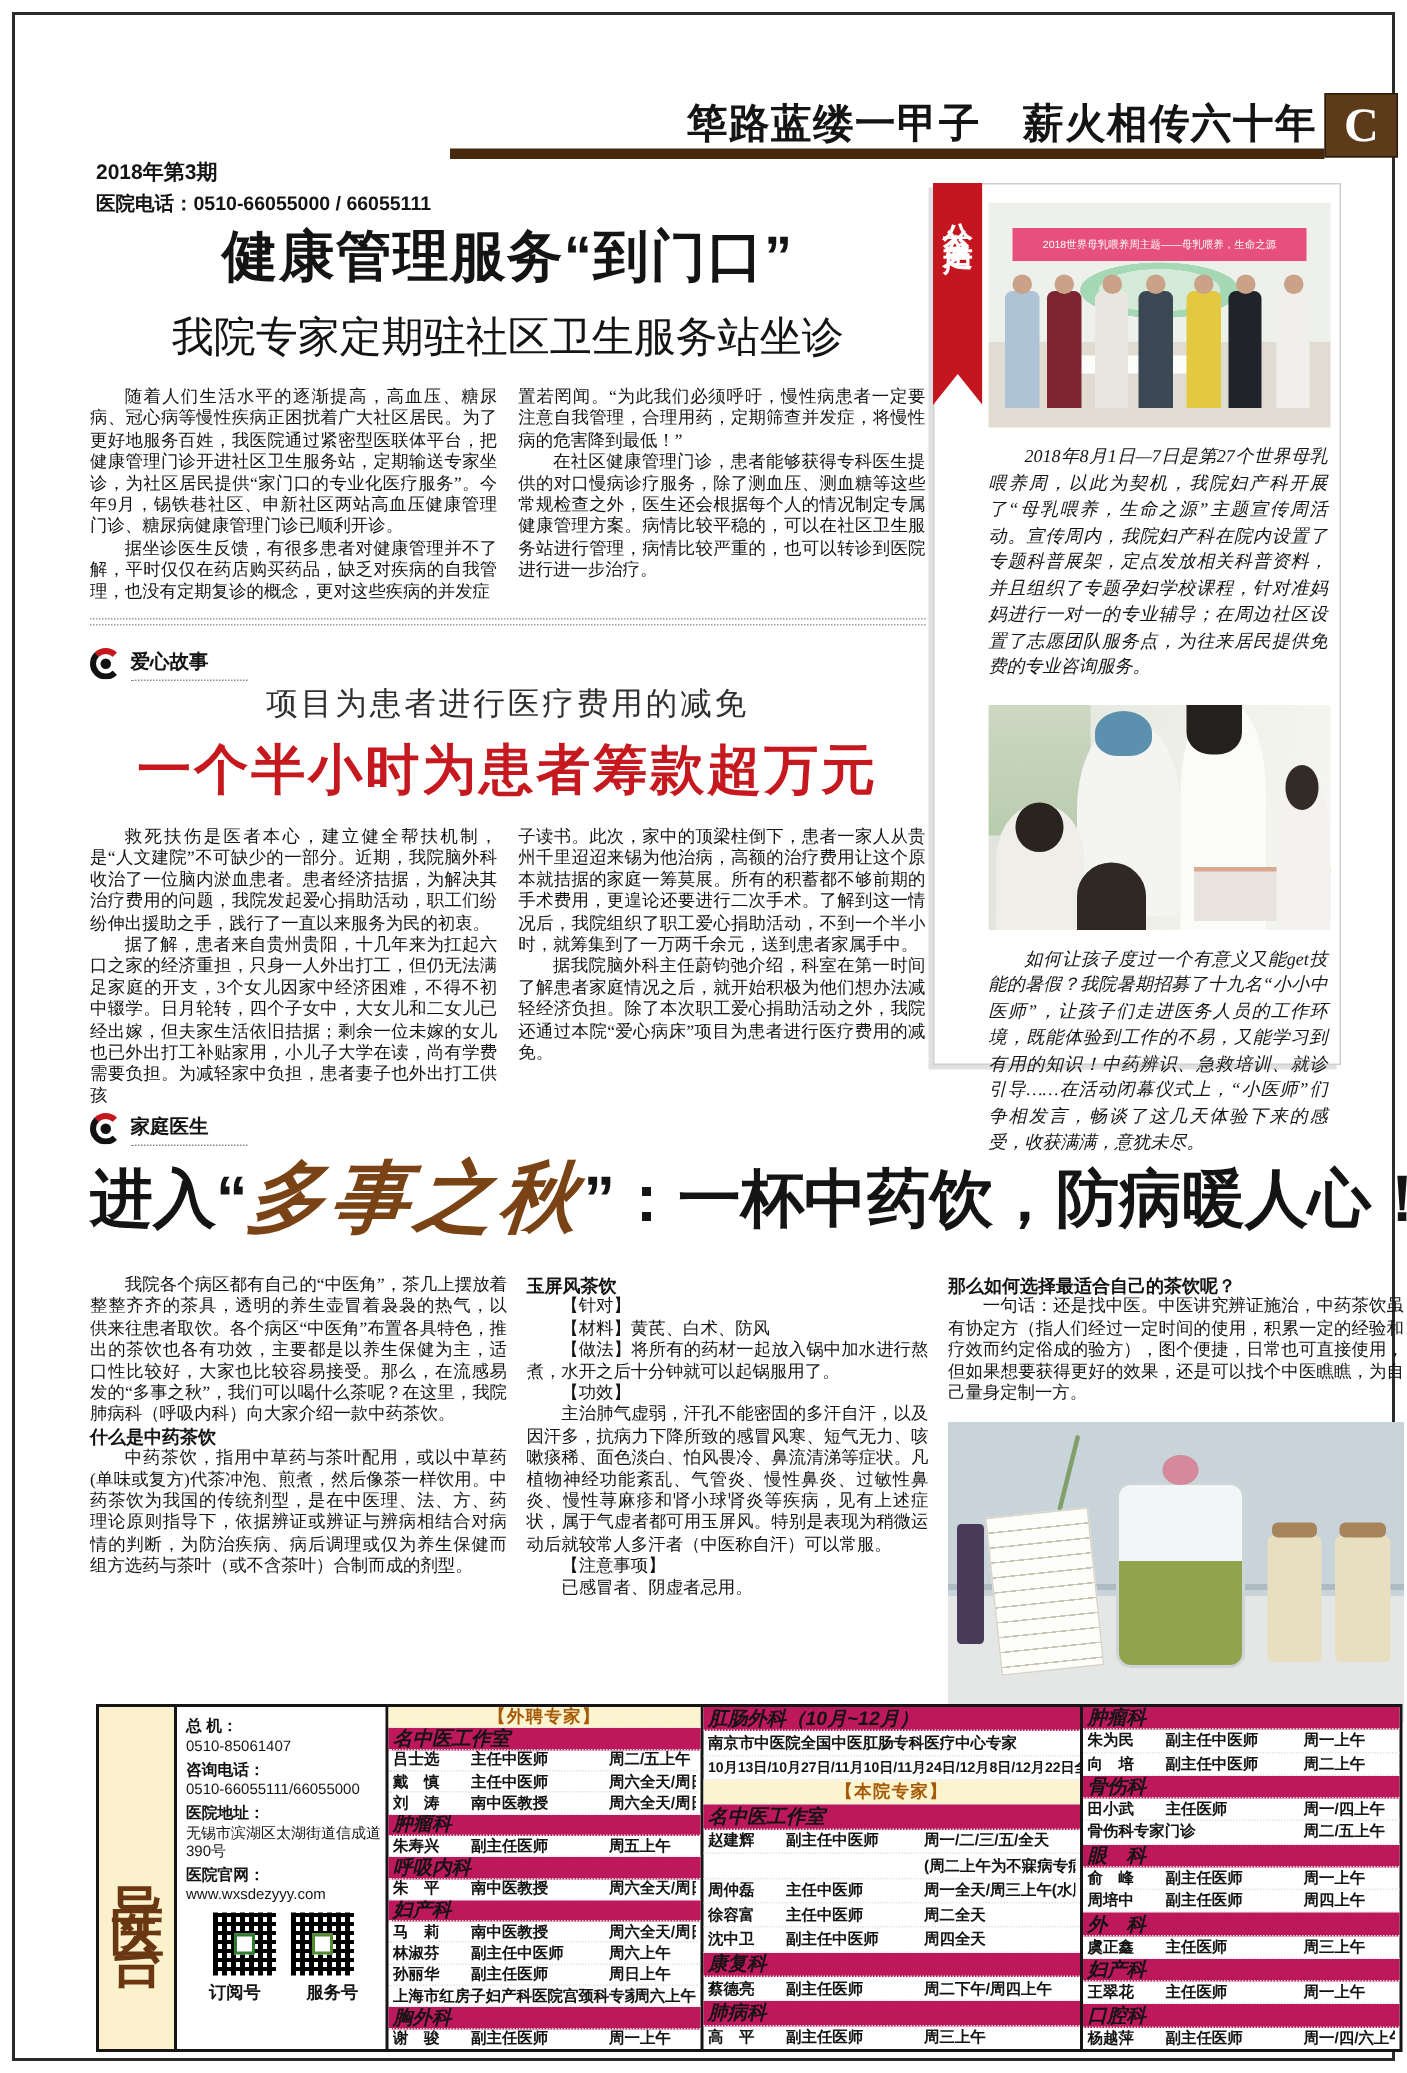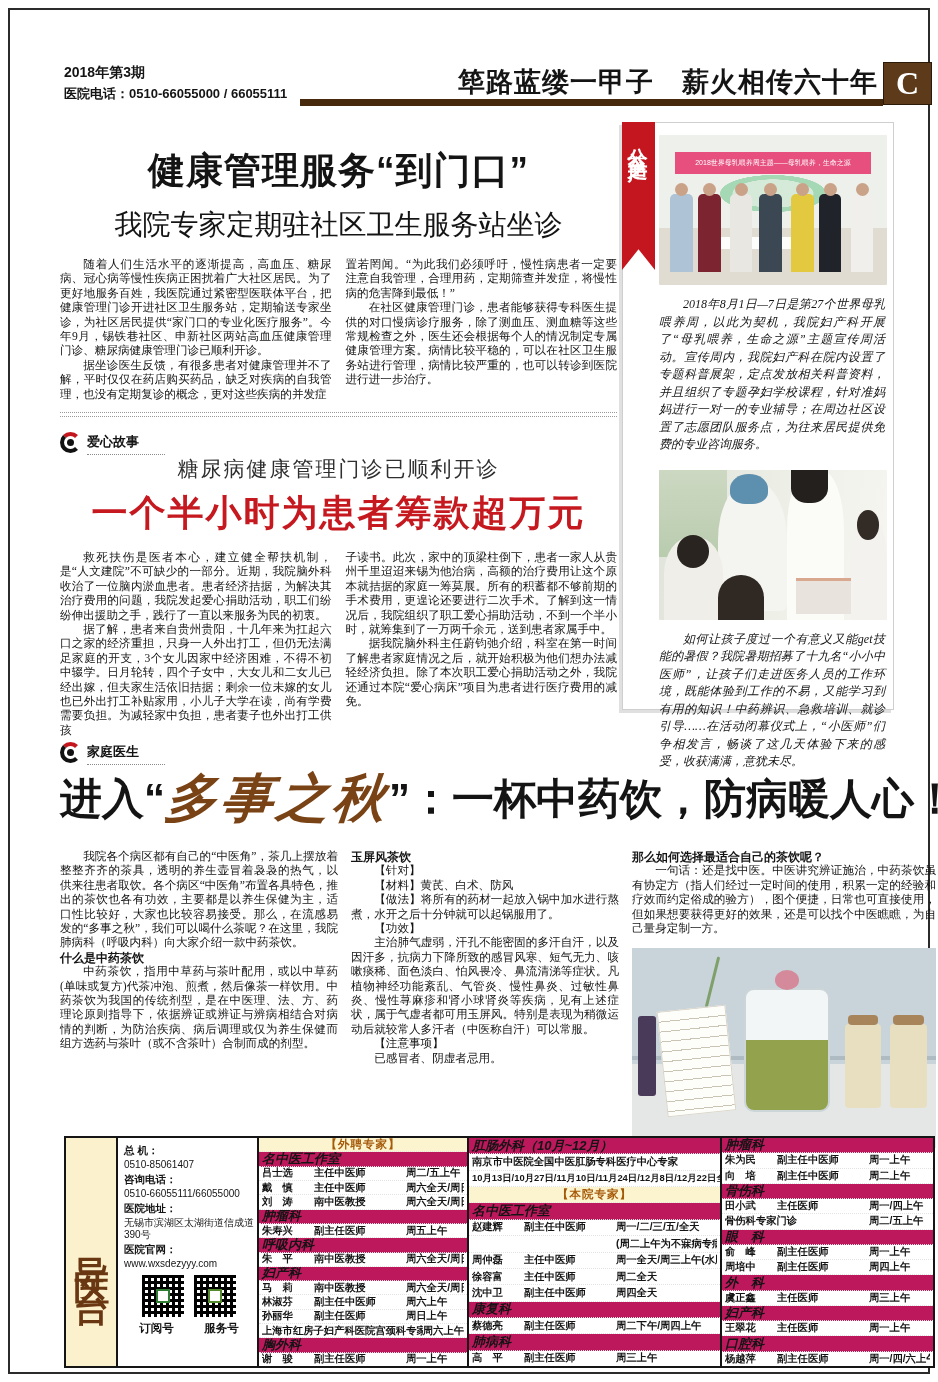--- a/index.html
+++ b/index.html
@@ -2,21 +2,21 @@
 <html><head>
 <meta charset="utf-8">
 <style>
   html,body{margin:0;padding:0;background:#fff;}
   #page{position:relative;width:938px;height:1382px;background:#fff;overflow:hidden;
         font-family:"Liberation Serif",serif;color:#141414;}
   .frame{position:absolute;left:8px;top:8px;right:8px;bottom:8px;border:2px solid #2b2b2b;pointer-events:none;}
 
   
   .hdr-left{position:absolute;left:64px;top:64px;font-family:"Liberation Sans",sans-serif;font-weight:700;}
-  .hdr-issue{font-size:14px;}
+  .hdr-issue{font-size:14px;margin-top:42px;}
   .hdr-phone{font-size:13px;margin-top:3px;}
   .hdr-slogan{position:absolute;right:60px;top:64px;font-family:"Liberation Sans",sans-serif;
               font-weight:700;font-size:27px;letter-spacing:1px;}
   .hdr-bar{position:absolute;left:300px;top:99px;width:583px;height:7px;background:#47290e;}
   .c-box{position:absolute;left:883px;top:62px;width:49px;height:43px;background:#5c3a1a;
          color:#fff;display:flex;align-items:center;justify-content:center;
          font-family:"Liberation Serif",serif;font-weight:700;font-size:32px;border:1px solid #2b1a08;box-sizing:border-box;}
 
   
   .bodytext{font-size:11.6px;line-height:14.4px;text-align:justify;}
@@ -180,21 +180,21 @@
       </div>
     </div>
   </div>
   <div class="sep"></div>
 
   <div class="marker" style="left:60px;top:432px;">
     <span class="m-icon"></span>
     <span class="m-wrap"><span class="m-label">爱心故事</span></span>
   </div>
   <div class="love">
-    <p class="kicker">糖尿病健康管理门诊已顺利开诊</p>
+    <p class="kicker">项目为患者进行医疗费用的减免</p>
     <p class="red-head">一个半小时为患者筹款超万元</p>
     <div class="cols bodytext">
       <div class="col">
         <p>救死扶伤是医者本心，建立健全帮扶机制，是“人文建院”不可缺少的一部分。近期，我院脑外科收治了一位脑内淤血患者。患者经济拮据，为解决其治疗费用的问题，我院发起爱心捐助活动，职工们纷纷伸出援助之手，践行了一直以来服务为民的初衷。</p>
         <p>据了解，患者来自贵州贵阳，十几年来为扛起六口之家的经济重担，只身一人外出打工，但仍无法满足家庭的开支，3个女儿因家中经济困难，不得不初中辍学。日月轮转，四个子女中，大女儿和二女儿已经出嫁，但夫家生活依旧拮据；剩余一位未嫁的女儿也已外出打工补贴家用，小儿子大学在读，尚有学费需要负担。为减轻家中负担，患者妻子也外出打工供孩</p>
       </div>
       <div class="col">
         <p class="cont">子读书。此次，家中的顶梁柱倒下，患者一家人从贵州千里迢迢来锡为他治病，高额的治疗费用让这个原本就拮据的家庭一筹莫展。所有的积蓄都不够前期的手术费用，更遑论还要进行二次手术。了解到这一情况后，我院组织了职工爱心捐助活动，不到一个半小时，就筹集到了一万两千余元，送到患者家属手中。</p>
         <p>据我院脑外科主任蔚钧弛介绍，科室在第一时间了解患者家庭情况之后，就开始积极为他们想办法减轻经济负担。除了本次职工爱心捐助活动之外，我院还通过本院“爱心病床”项目为患者进行医疗费用的减免。</p>
       </div>

